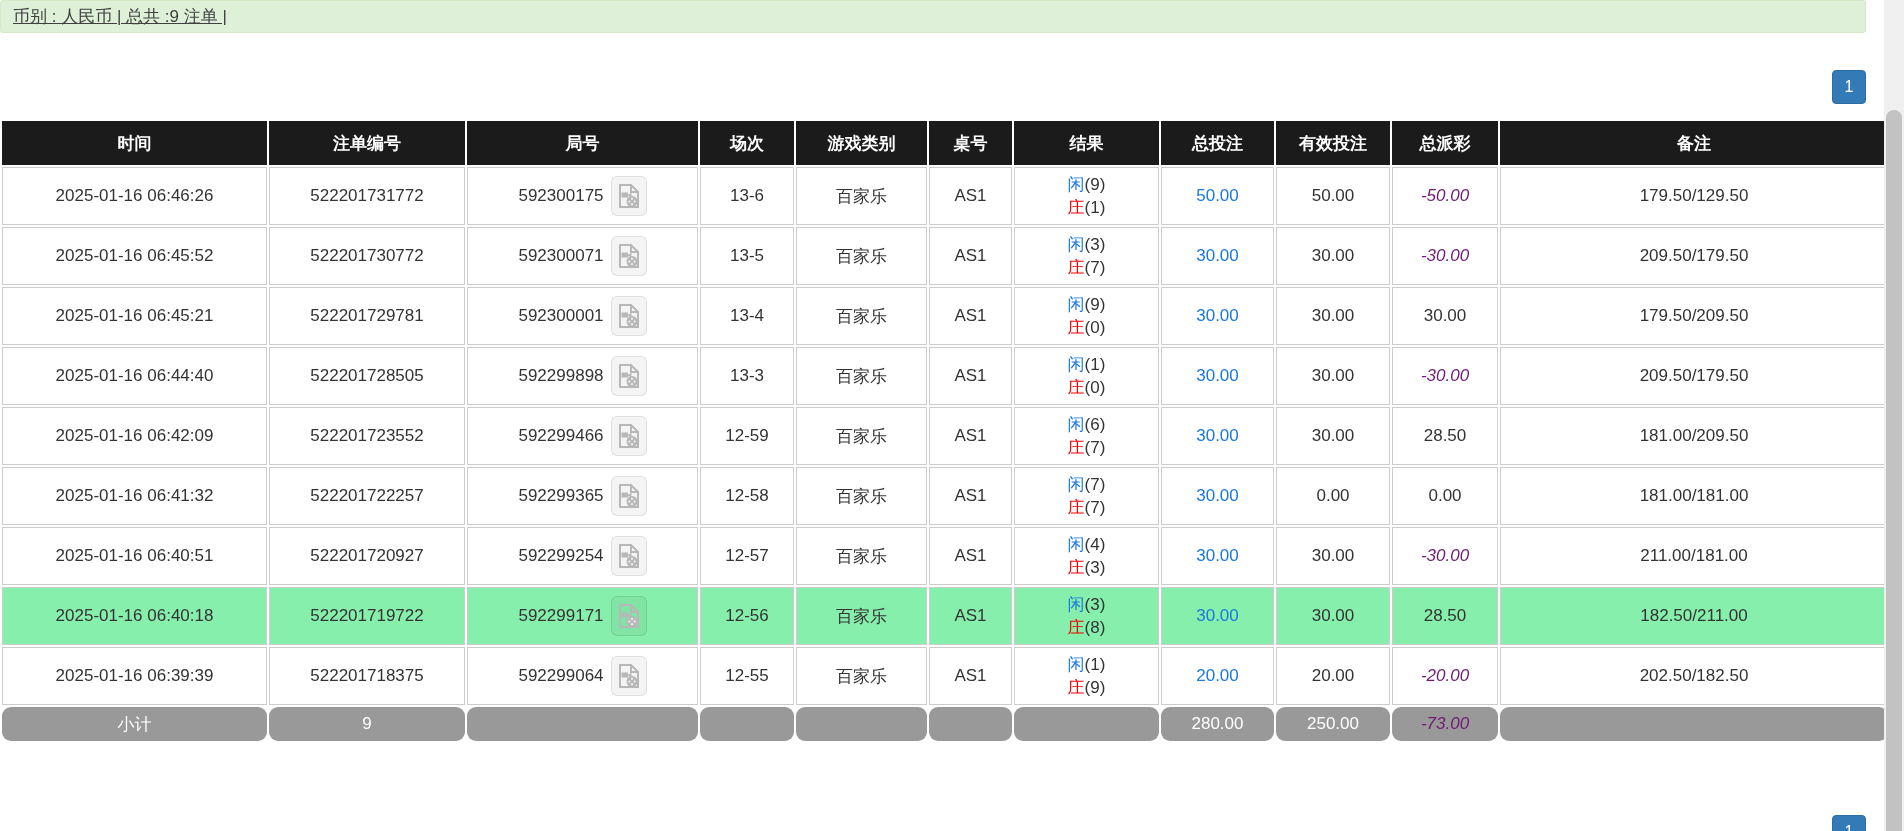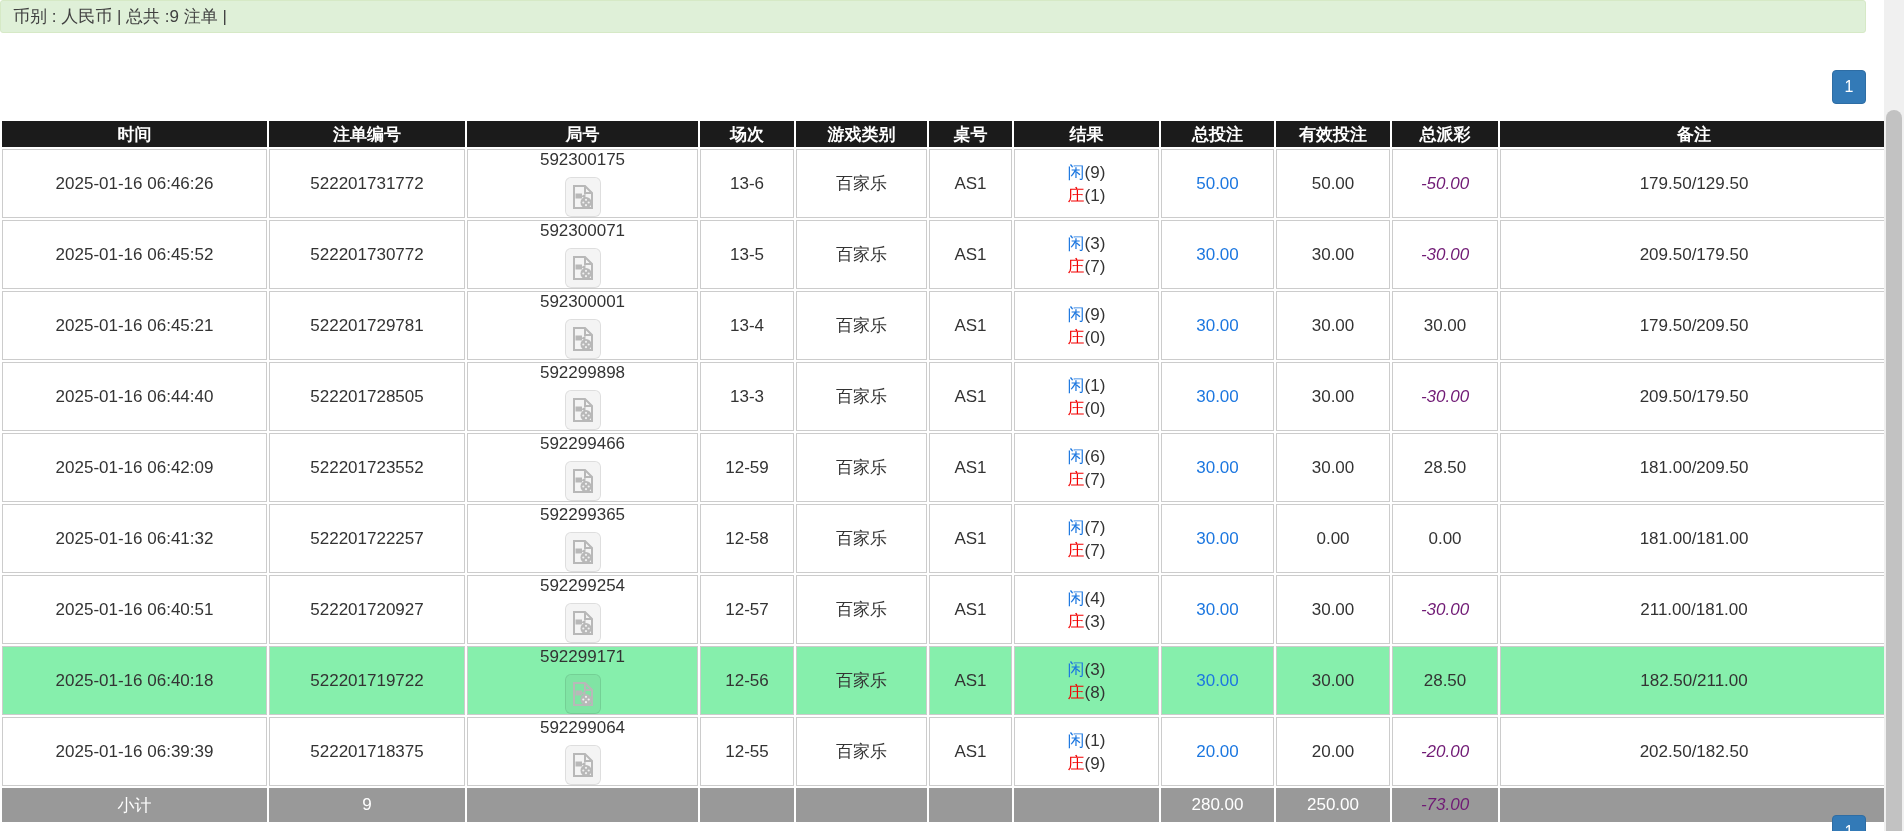--- a/index.html
+++ b/index.html
@@ -7,53 +7,53 @@
     width:1904px; height:831px; overflow:hidden; position:relative;
     background:#fff; font-family:"Liberation Sans", sans-serif;
   }
   .content { width:1866px; }
 
   
   .info-bar {
     box-sizing:border-box; height:33px; background:#dff0d8;
     border:1px solid #d6e9c6; border-radius:3px;
     display:flex; justify-content:space-between; align-items:center;
-    padding:0 12px; font-size:17px; color:#404040;
+    padding:0 12px; font-size:17px; color:#404040;text-decoration:underline;
   }
   .info-right { color:#f20000; }
 
   
   .pager-top { display:flex; justify-content:flex-end; margin:37px 0 15px 0; }
   .page-btn {
     width:34px; height:34px; background:#337ab7; border:1px solid #2e6da4;
     border-radius:4px; color:#fff; font-size:16px; line-height:32px;
     text-align:center; cursor:pointer; padding:0; font-family:inherit;
   }
   .pager-bottom { position:absolute; left:1832px; top:815px; }
 
   
   table { border-collapse:separate; border-spacing:2px; table-layout:fixed; width:1866px; }
   thead th {
     background:#1b1b1b; color:#fff; font-size:17px; font-weight:bold;
-    height:26px; text-align:center; padding:0;
+    height:44px; text-align:center; padding:0;
   }
   tbody td {
     border:1px solid #ccc; background:#fff; height:56px; padding:0 4px;
     text-align:center; font-size:17px; color:#333; vertical-align:middle;
   }
   tr.highlight td { background:#86efac; }
   tfoot td {
     background:#999; color:#fff; height:34px; padding:0 4px;
-    text-align:center; font-size:17px; vertical-align:middle;
+    text-align:center; font-size:17px; vertical-align:middle;border-radius:9px;
   }
   .blue { color:#1c77e0; }
   .red  { color:#f20000; }
   .neg  { color:#701a75;font-style:italic; }
   .amount-link { color:#1c77e0; cursor:pointer; }
-  .round-wrap { display:flex; align-items:center; justify-content:center; gap:7px;flex-direction:column; }
+  .round-wrap { display:flex; align-items:center; justify-content:center; gap:7px; }
   .video-btn {
     width:36px; height:40px; border-radius:6px;
     border:1px solid rgba(0,0,0,0.09); background:rgba(0,0,0,0.045);
     display:inline-flex; align-items:center; justify-content:center;
     cursor:pointer; padding:0;
   }
   .result-wrap span.pair { margin:0 16px; white-space:nowrap; }
 
   
   .scrollbar {

